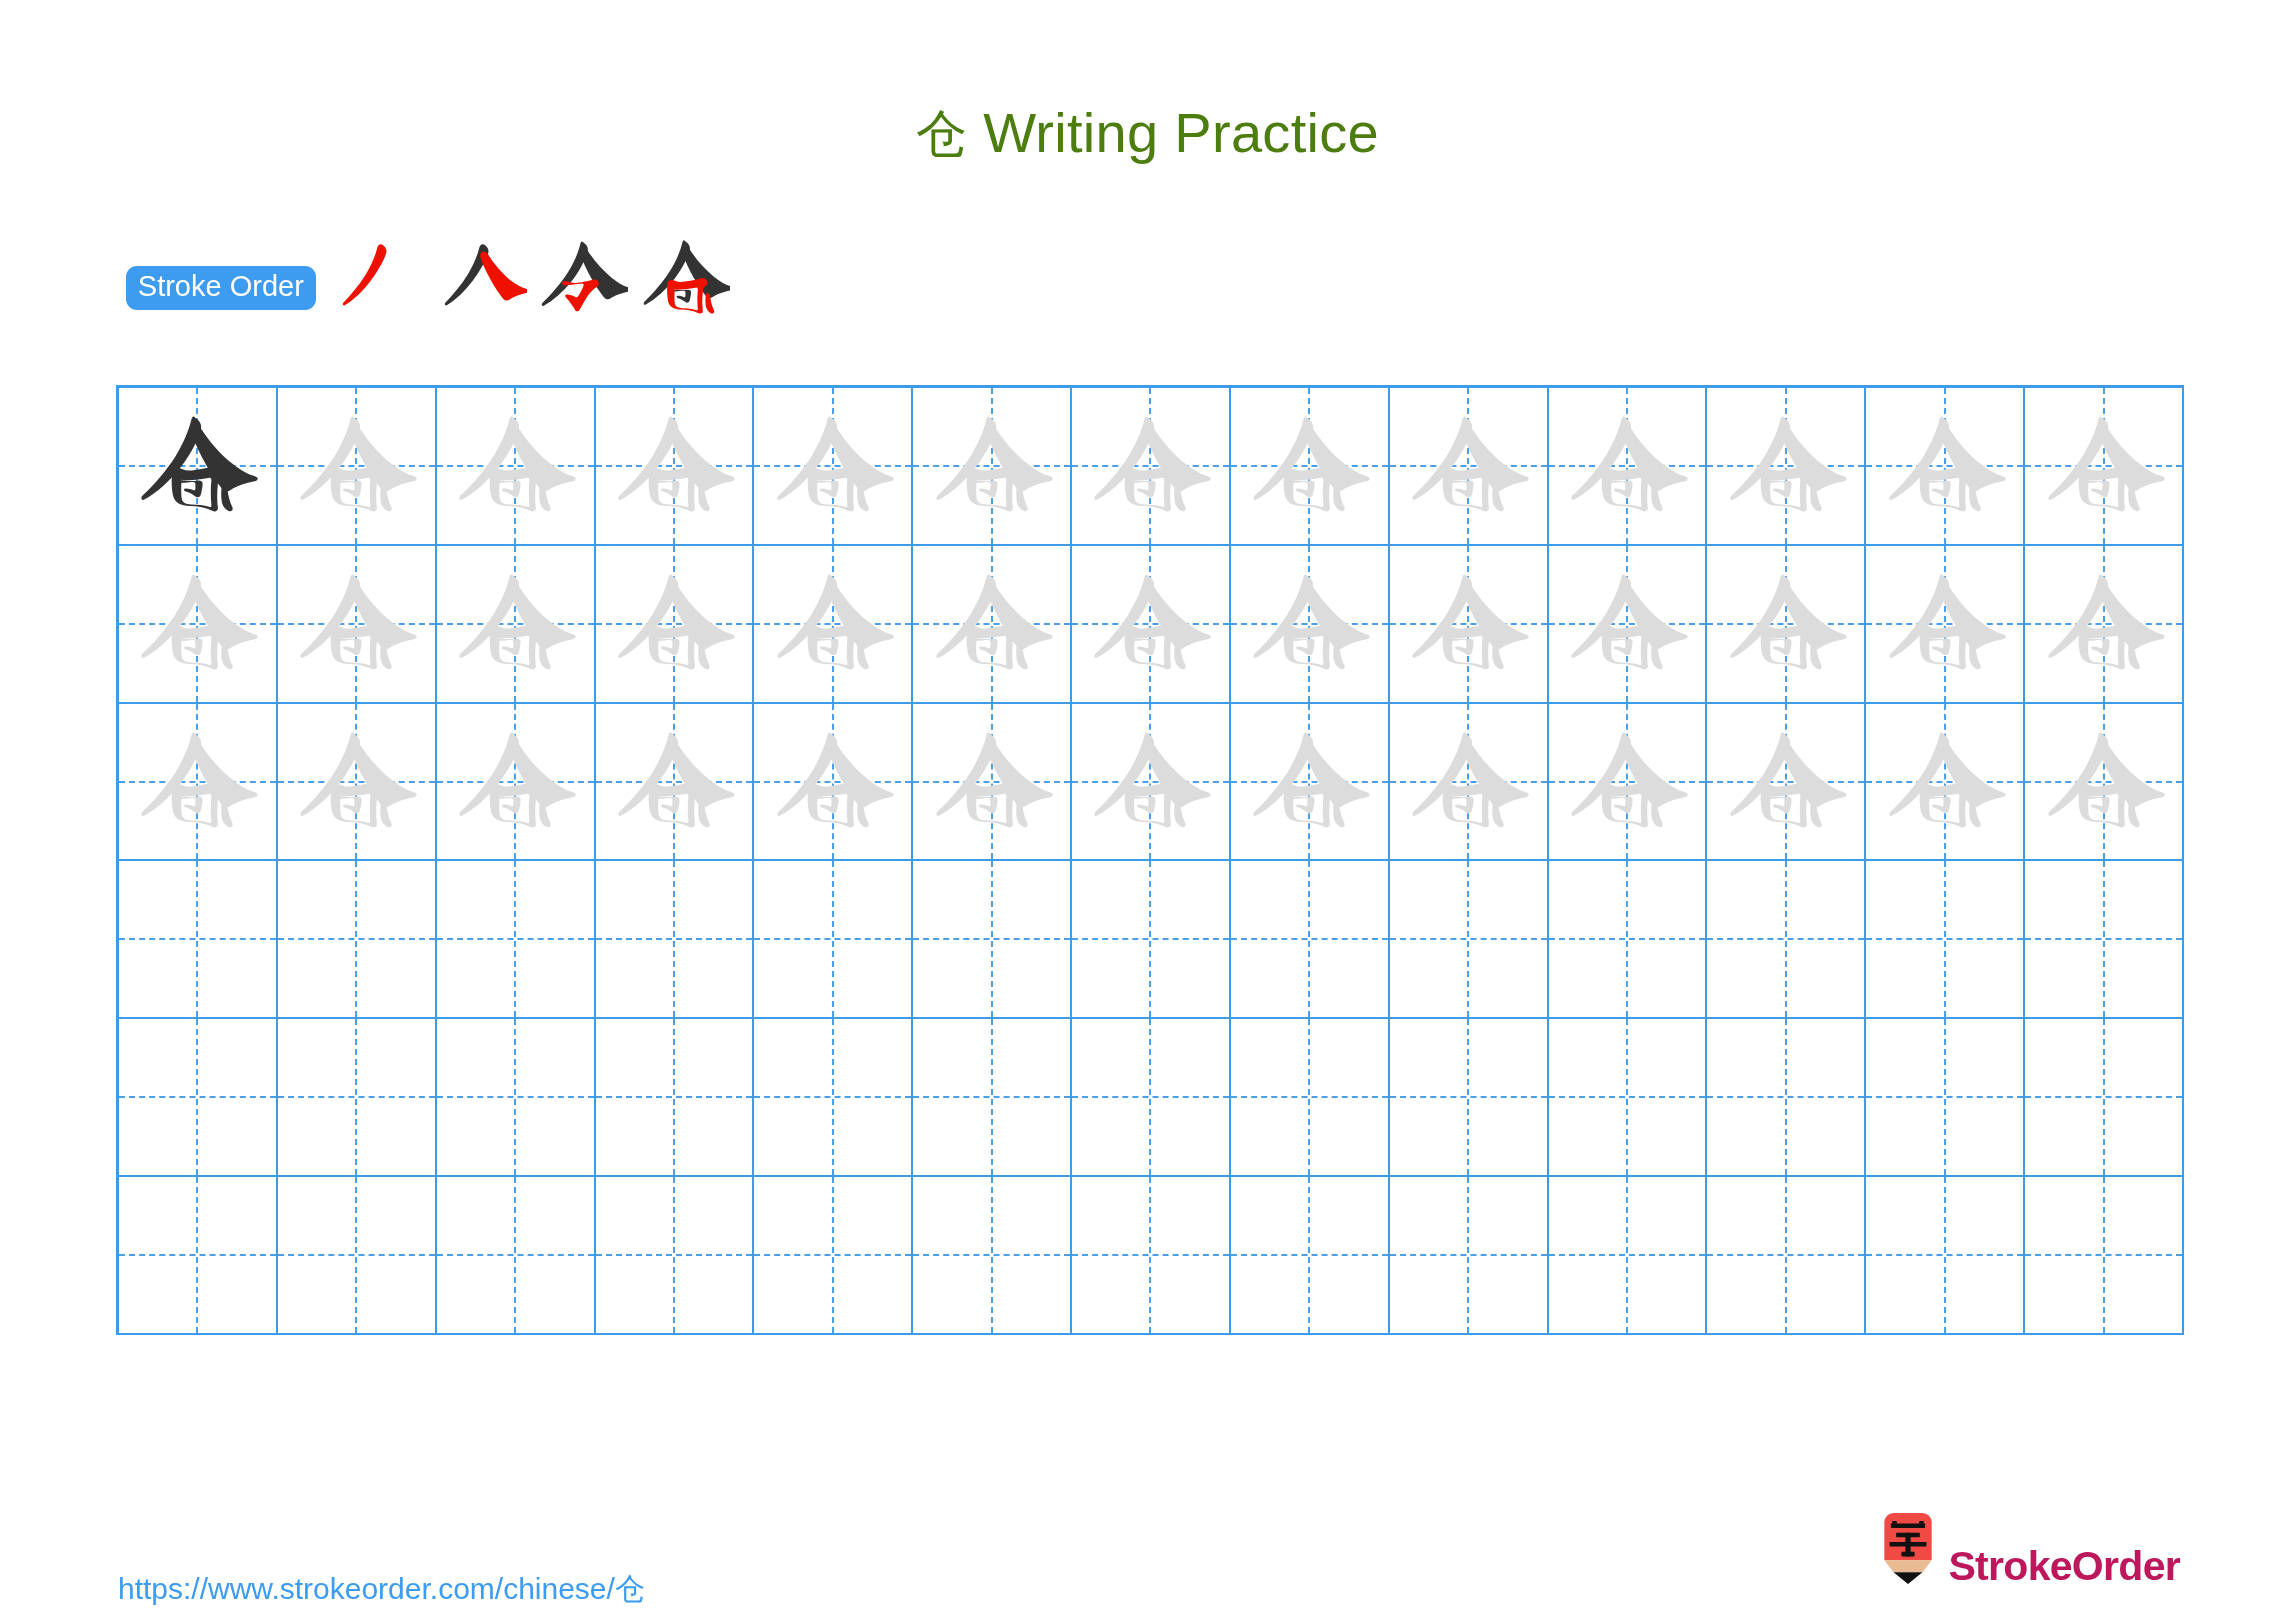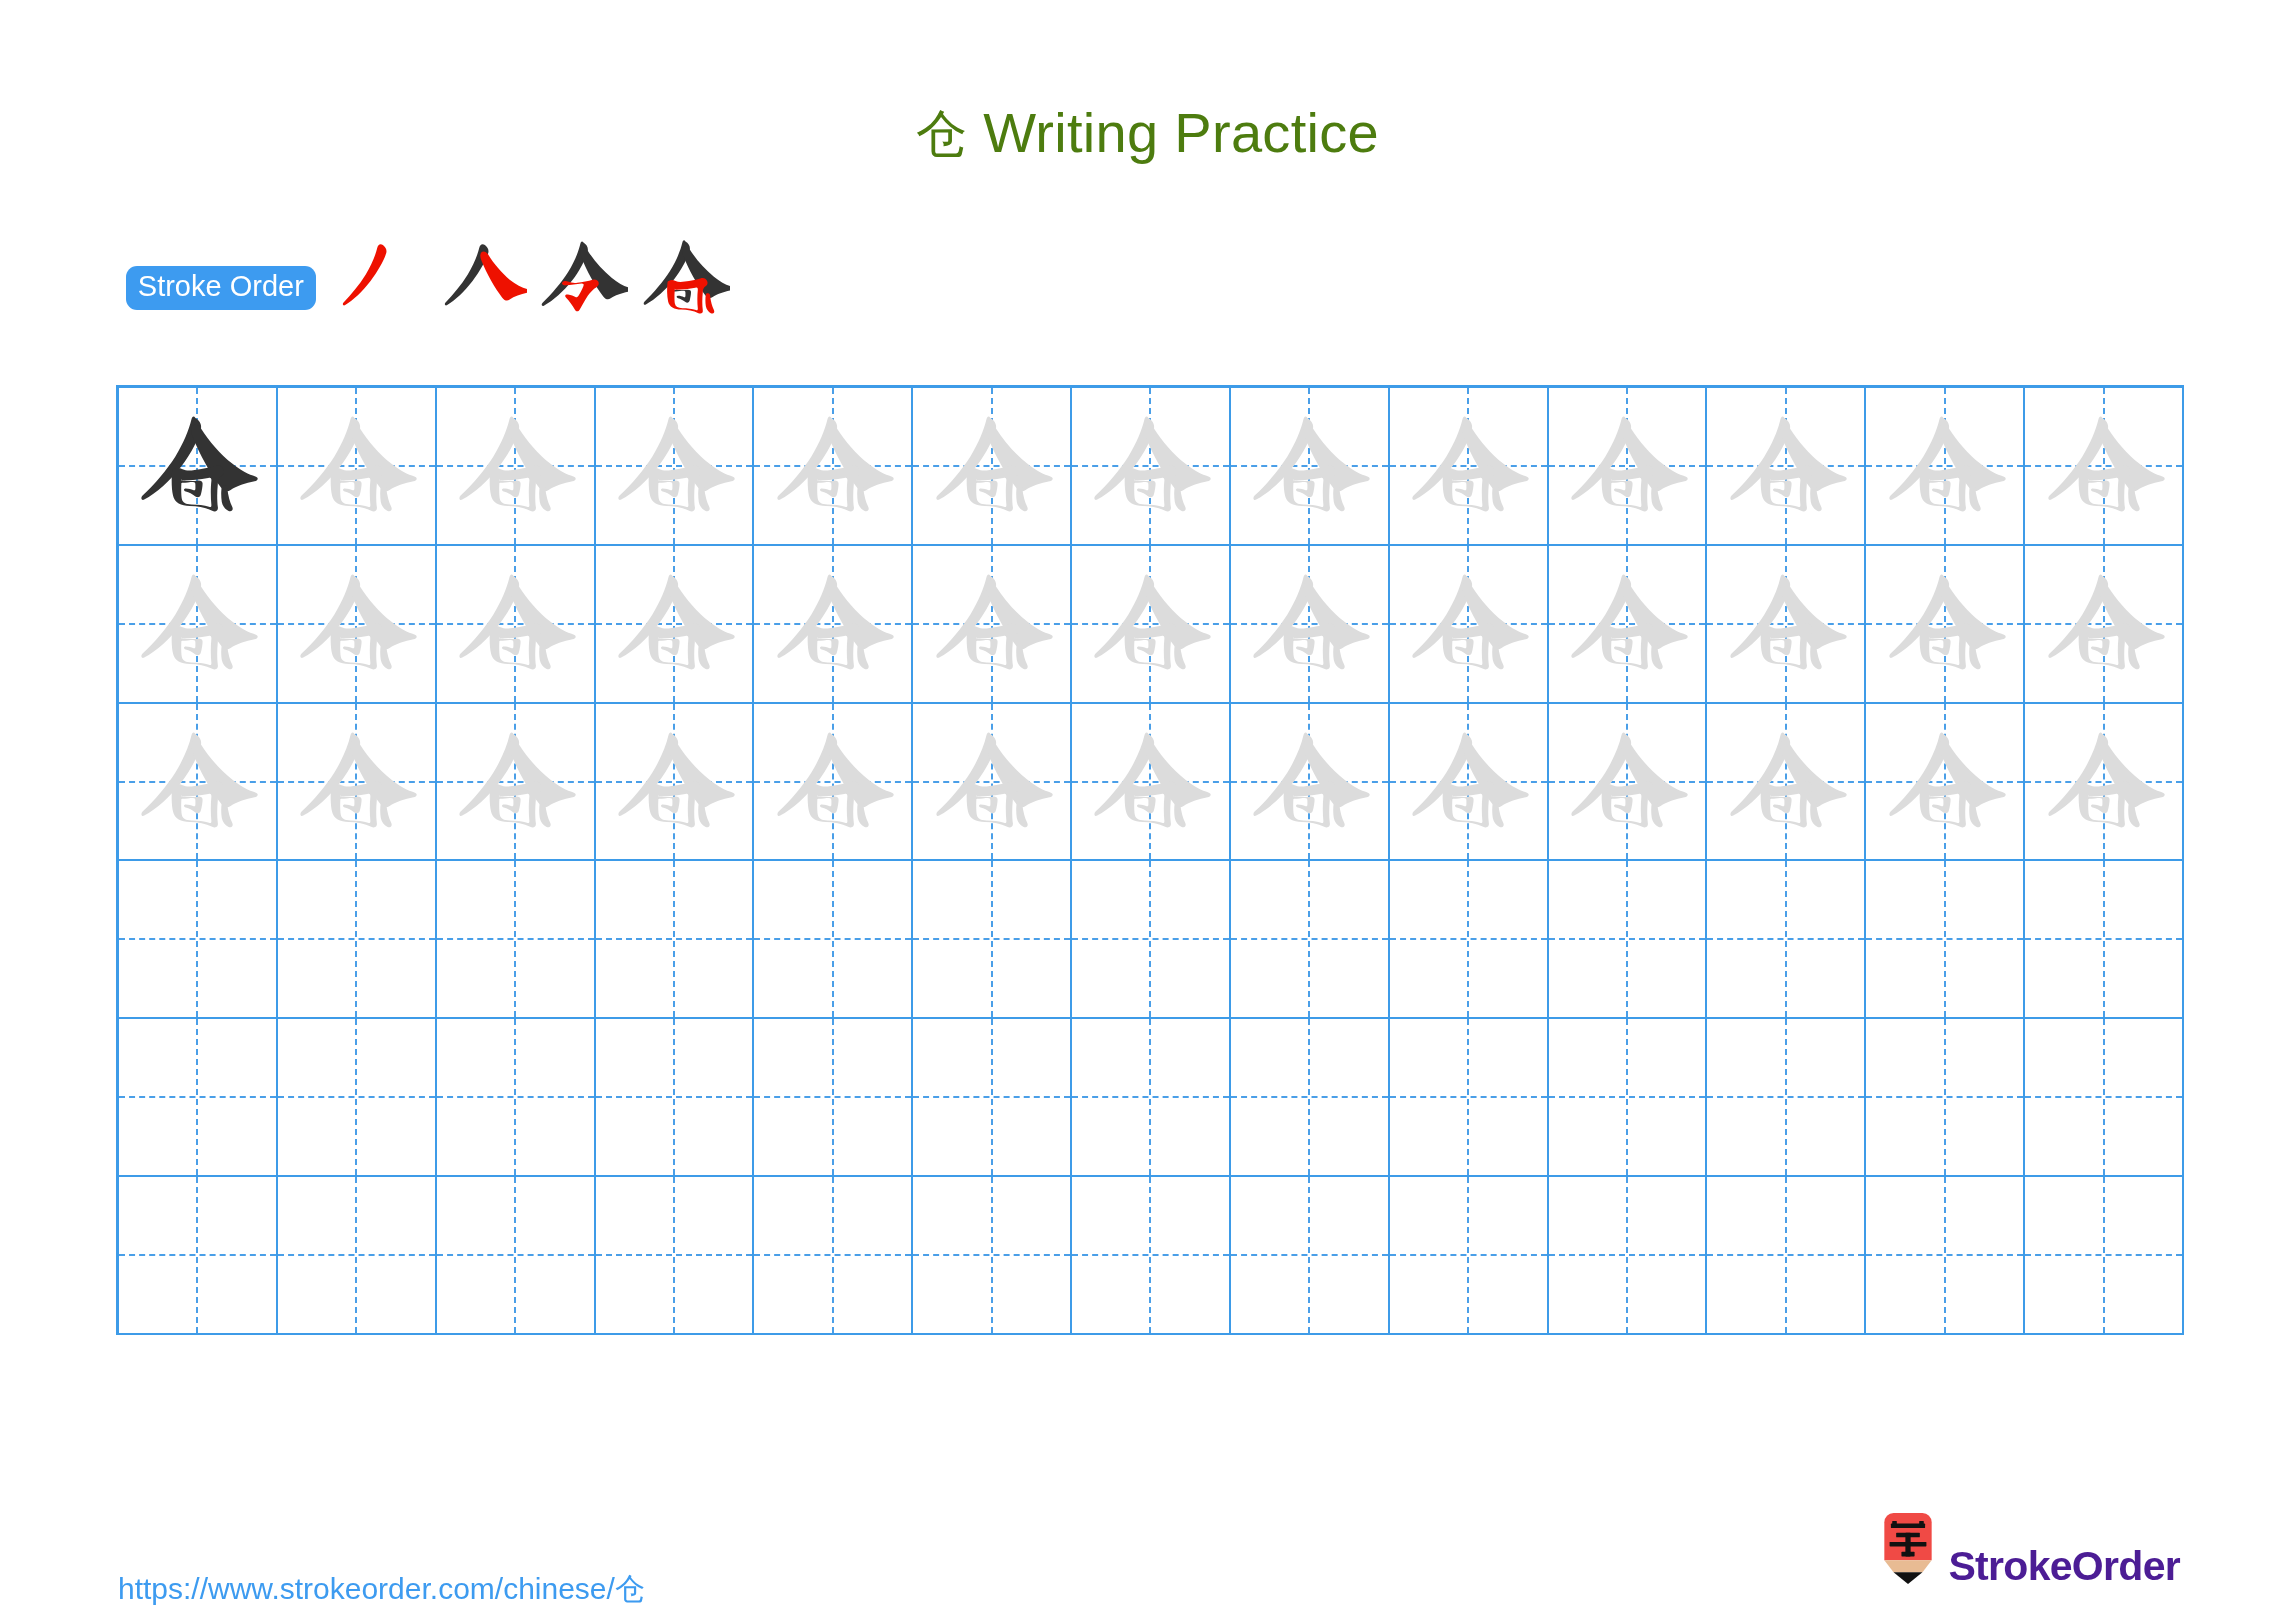--- a/index.html
+++ b/index.html
@@ -155,21 +155,21 @@
   .brand-mark {
     width: 58px;
     height: 71px;
     position: relative;
     margin-right: 11.8px;
     flex: none;
   }
   .brand-name {
     font-size: 41px;
     font-weight: bold;
-    color: #4c1d95;
+    color: #be185d;
     letter-spacing: -0.7px;
     line-height: 1;
     white-space: nowrap;
     margin-top: 36px;
   }
 </style>
 </head>
 <body>
 
 <div class="page-title">

